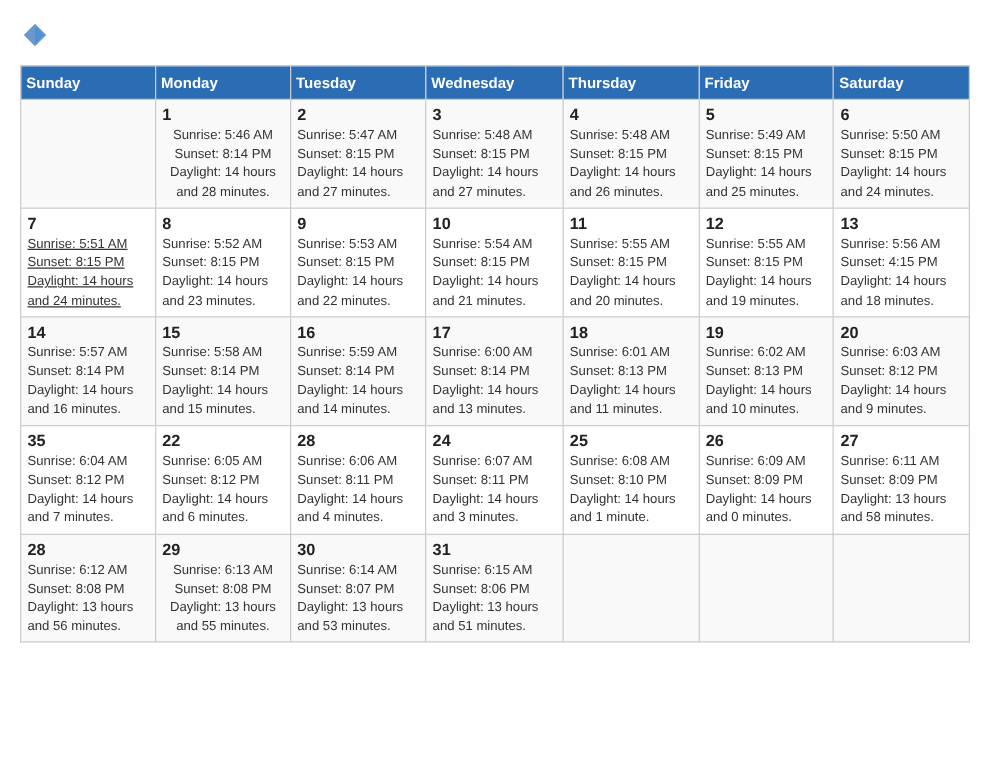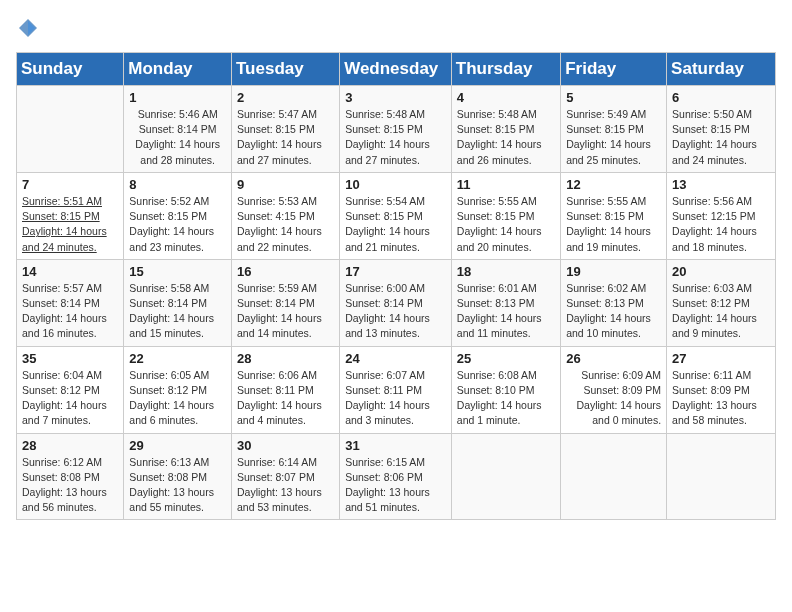--- a/index.html
+++ b/index.html
@@ -51,21 +51,21 @@
       color: #444;
       margin-top: 2px;
     }
     table {
       width: 100%;
       border-collapse: collapse;
     }
     thead tr th {
       background-color: #2a6db5;
       color: #fff;
-      font-size: 17px;
+      font-size: 12px;
       font-weight: bold;
       padding: 6px 4px;
       text-align: left;
       border: 1px solid #ccc;
     }
     tbody tr td {
       vertical-align: top;
       border: 1px solid #ccc;
       padding: 4px 5px;
       font-size: 10.5px;
@@ -185,21 +185,21 @@
         <td>
           <span class="day-number">8</span>
           <div class="day-info" style="white-space: pre-line;">Sunrise: 5:52 AM
 Sunset: 8:15 PM
 Daylight: 14 hours
 and 23 minutes.</div>
         </td>
         <td>
           <span class="day-number">9</span>
           <div class="day-info" style="white-space: pre-line;">Sunrise: 5:53 AM
-Sunset: 4:15 PM
+Sunset: 8:15 PM
 Daylight: 14 hours
 and 22 minutes.</div>
         </td>
         <td>
           <span class="day-number">10</span>
           <div class="day-info" style="white-space: pre-line;">Sunrise: 5:54 AM
 Sunset: 8:15 PM
 Daylight: 14 hours
 and 21 minutes.</div>
         </td>
@@ -213,21 +213,21 @@
         <td>
           <span class="day-number">12</span>
           <div class="day-info" style="white-space: pre-line;">Sunrise: 5:55 AM
 Sunset: 8:15 PM
 Daylight: 14 hours
 and 19 minutes.</div>
         </td>
         <td>
           <span class="day-number">13</span>
           <div class="day-info" style="white-space: pre-line;">Sunrise: 5:56 AM
-Sunset: 12:15 PM
+Sunset: 4:15 PM
 Daylight: 14 hours
 and 18 minutes.</div>
         </td>
       </tr>
       <tr>
         <td>
           <span class="day-number">14</span>
           <div class="day-info" style="white-space: pre-line;">Sunrise: 5:57 AM
 Sunset: 8:14 PM
 Daylight: 14 hours
@@ -307,21 +307,21 @@
         </td>
         <td>
           <span class="day-number">25</span>
           <div class="day-info" style="white-space: pre-line;">Sunrise: 6:08 AM
 Sunset: 8:10 PM
 Daylight: 14 hours
 and 1 minute.</div>
         </td>
         <td>
           <span class="day-number">26</span>
-          <div class="day-info" style="white-space: pre-line; text-align: right;">Sunrise: 6:09 AM
+          <div class="day-info" style="white-space: pre-line;">Sunrise: 6:09 AM
 Sunset: 8:09 PM
 Daylight: 14 hours
 and 0 minutes.</div>
         </td>
         <td>
           <span class="day-number">27</span>
           <div class="day-info" style="white-space: pre-line;">Sunrise: 6:11 AM
 Sunset: 8:09 PM
 Daylight: 13 hours
 and 58 minutes.</div>
@@ -330,21 +330,21 @@
       <tr>
         <td>
           <span class="day-number">28</span>
           <div class="day-info" style="white-space: pre-line;">Sunrise: 6:12 AM
 Sunset: 8:08 PM
 Daylight: 13 hours
 and 56 minutes.</div>
         </td>
         <td>
           <span class="day-number">29</span>
-          <div class="day-info" style="white-space: pre-line;">Sunrise: 6:13 AM
+          <div class="day-info" style="white-space: pre-line; text-align: center;">Sunrise: 6:13 AM
 Sunset: 8:08 PM
 Daylight: 13 hours
 and 55 minutes.</div>
         </td>
         <td>
           <span class="day-number">30</span>
           <div class="day-info" style="white-space: pre-line;">Sunrise: 6:14 AM
 Sunset: 8:07 PM
 Daylight: 13 hours
 and 53 minutes.</div>

